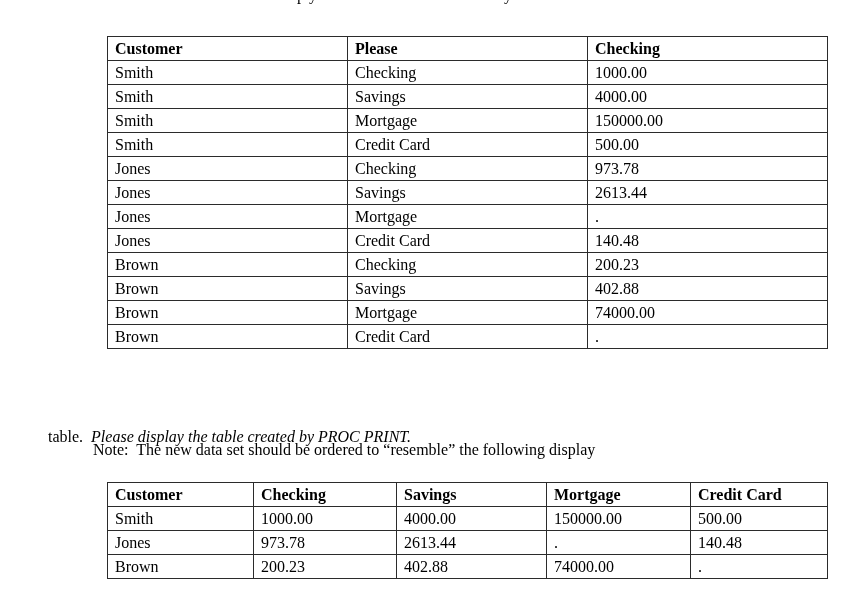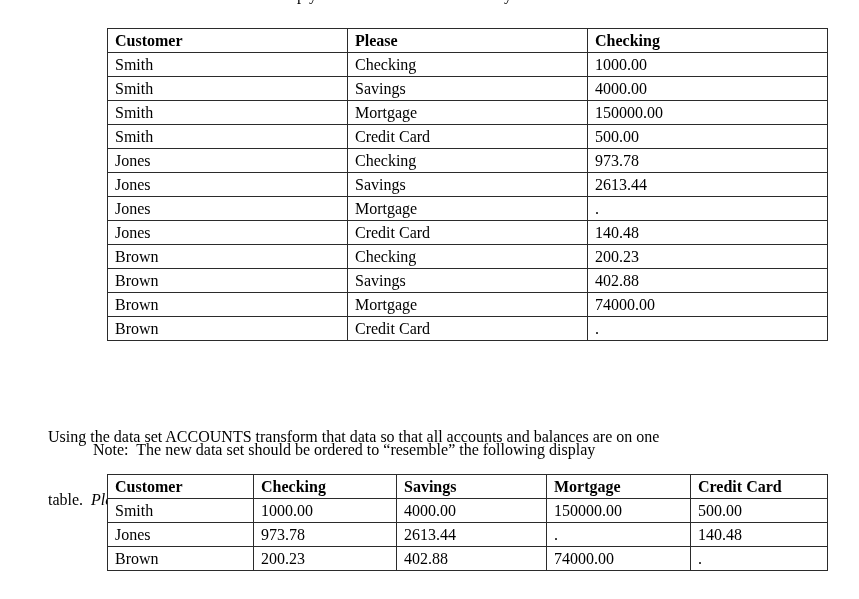--- a/index.html
+++ b/index.html
@@ -23,20 +23,21 @@
     white-space: pre;
   }
   .frag-left  { left: 297px; }
   .frag-right { left: 504px; }
 
   table {
     border-collapse: collapse;
     table-layout: fixed;
     position: absolute;
     background: #ffffff;
+    margin-top: 8px;
   }
   th, td {
     border: 1px solid #2b2b2b;
     font-size: 16px;
     line-height: 21px;
     padding: 1px 4px 1px 7px;
     text-align: left;
     vertical-align: top;
     overflow: hidden;
     white-space: nowrap;
@@ -142,21 +143,20 @@
       </tr>
       <tr>
         <td>Brown</td>
         <td>Credit Card</td>
         <td>.</td>
       </tr>
     </tbody>
 </table>
 
 <div class="para">
-  <span class="line">Using the data set ACCOUNTS transform that data so that all accounts and balances are on one</span>
   <span class="line"><span>table.  </span><span class="italic">Please display the table created by PROC PRINT.</span></span>
 </div>
 
 <div class="note">Note:  The new data set should be ordered to “resemble” the following display</div>
 
 <table id="transformed-table">
   <colgroup>
     <col style="width:146px">
       <col style="width:143px">
       <col style="width:150px">

